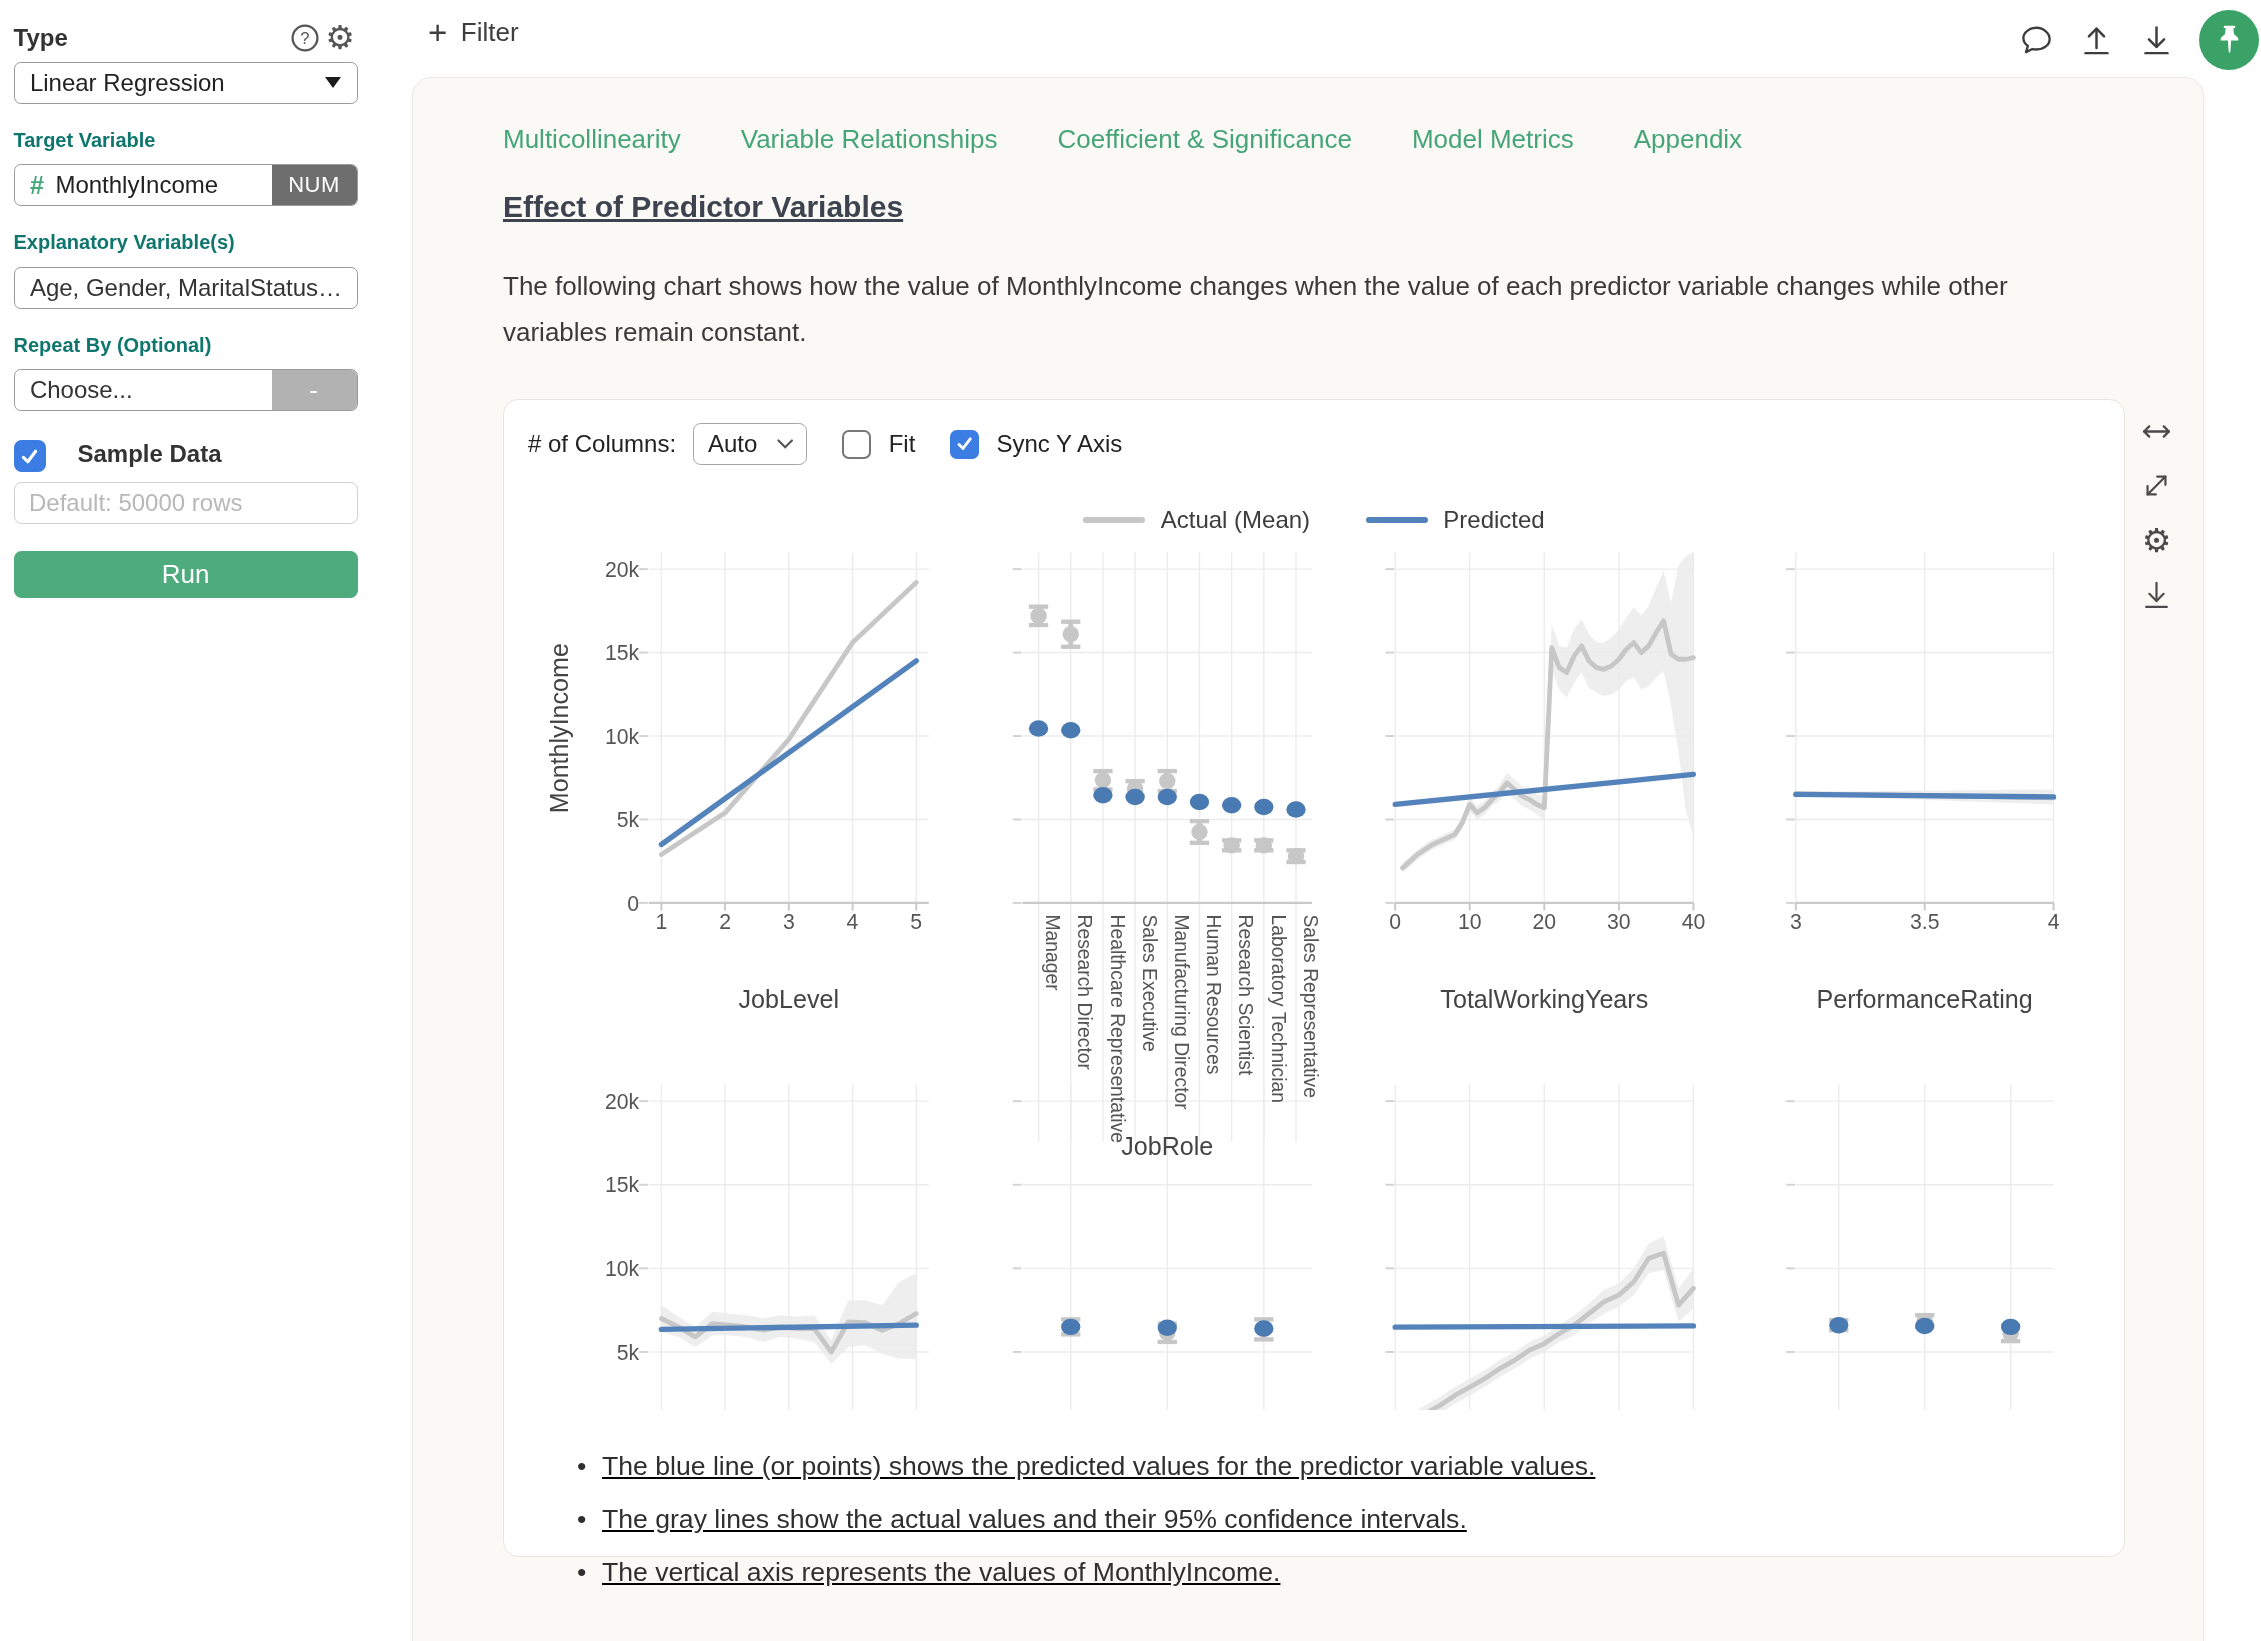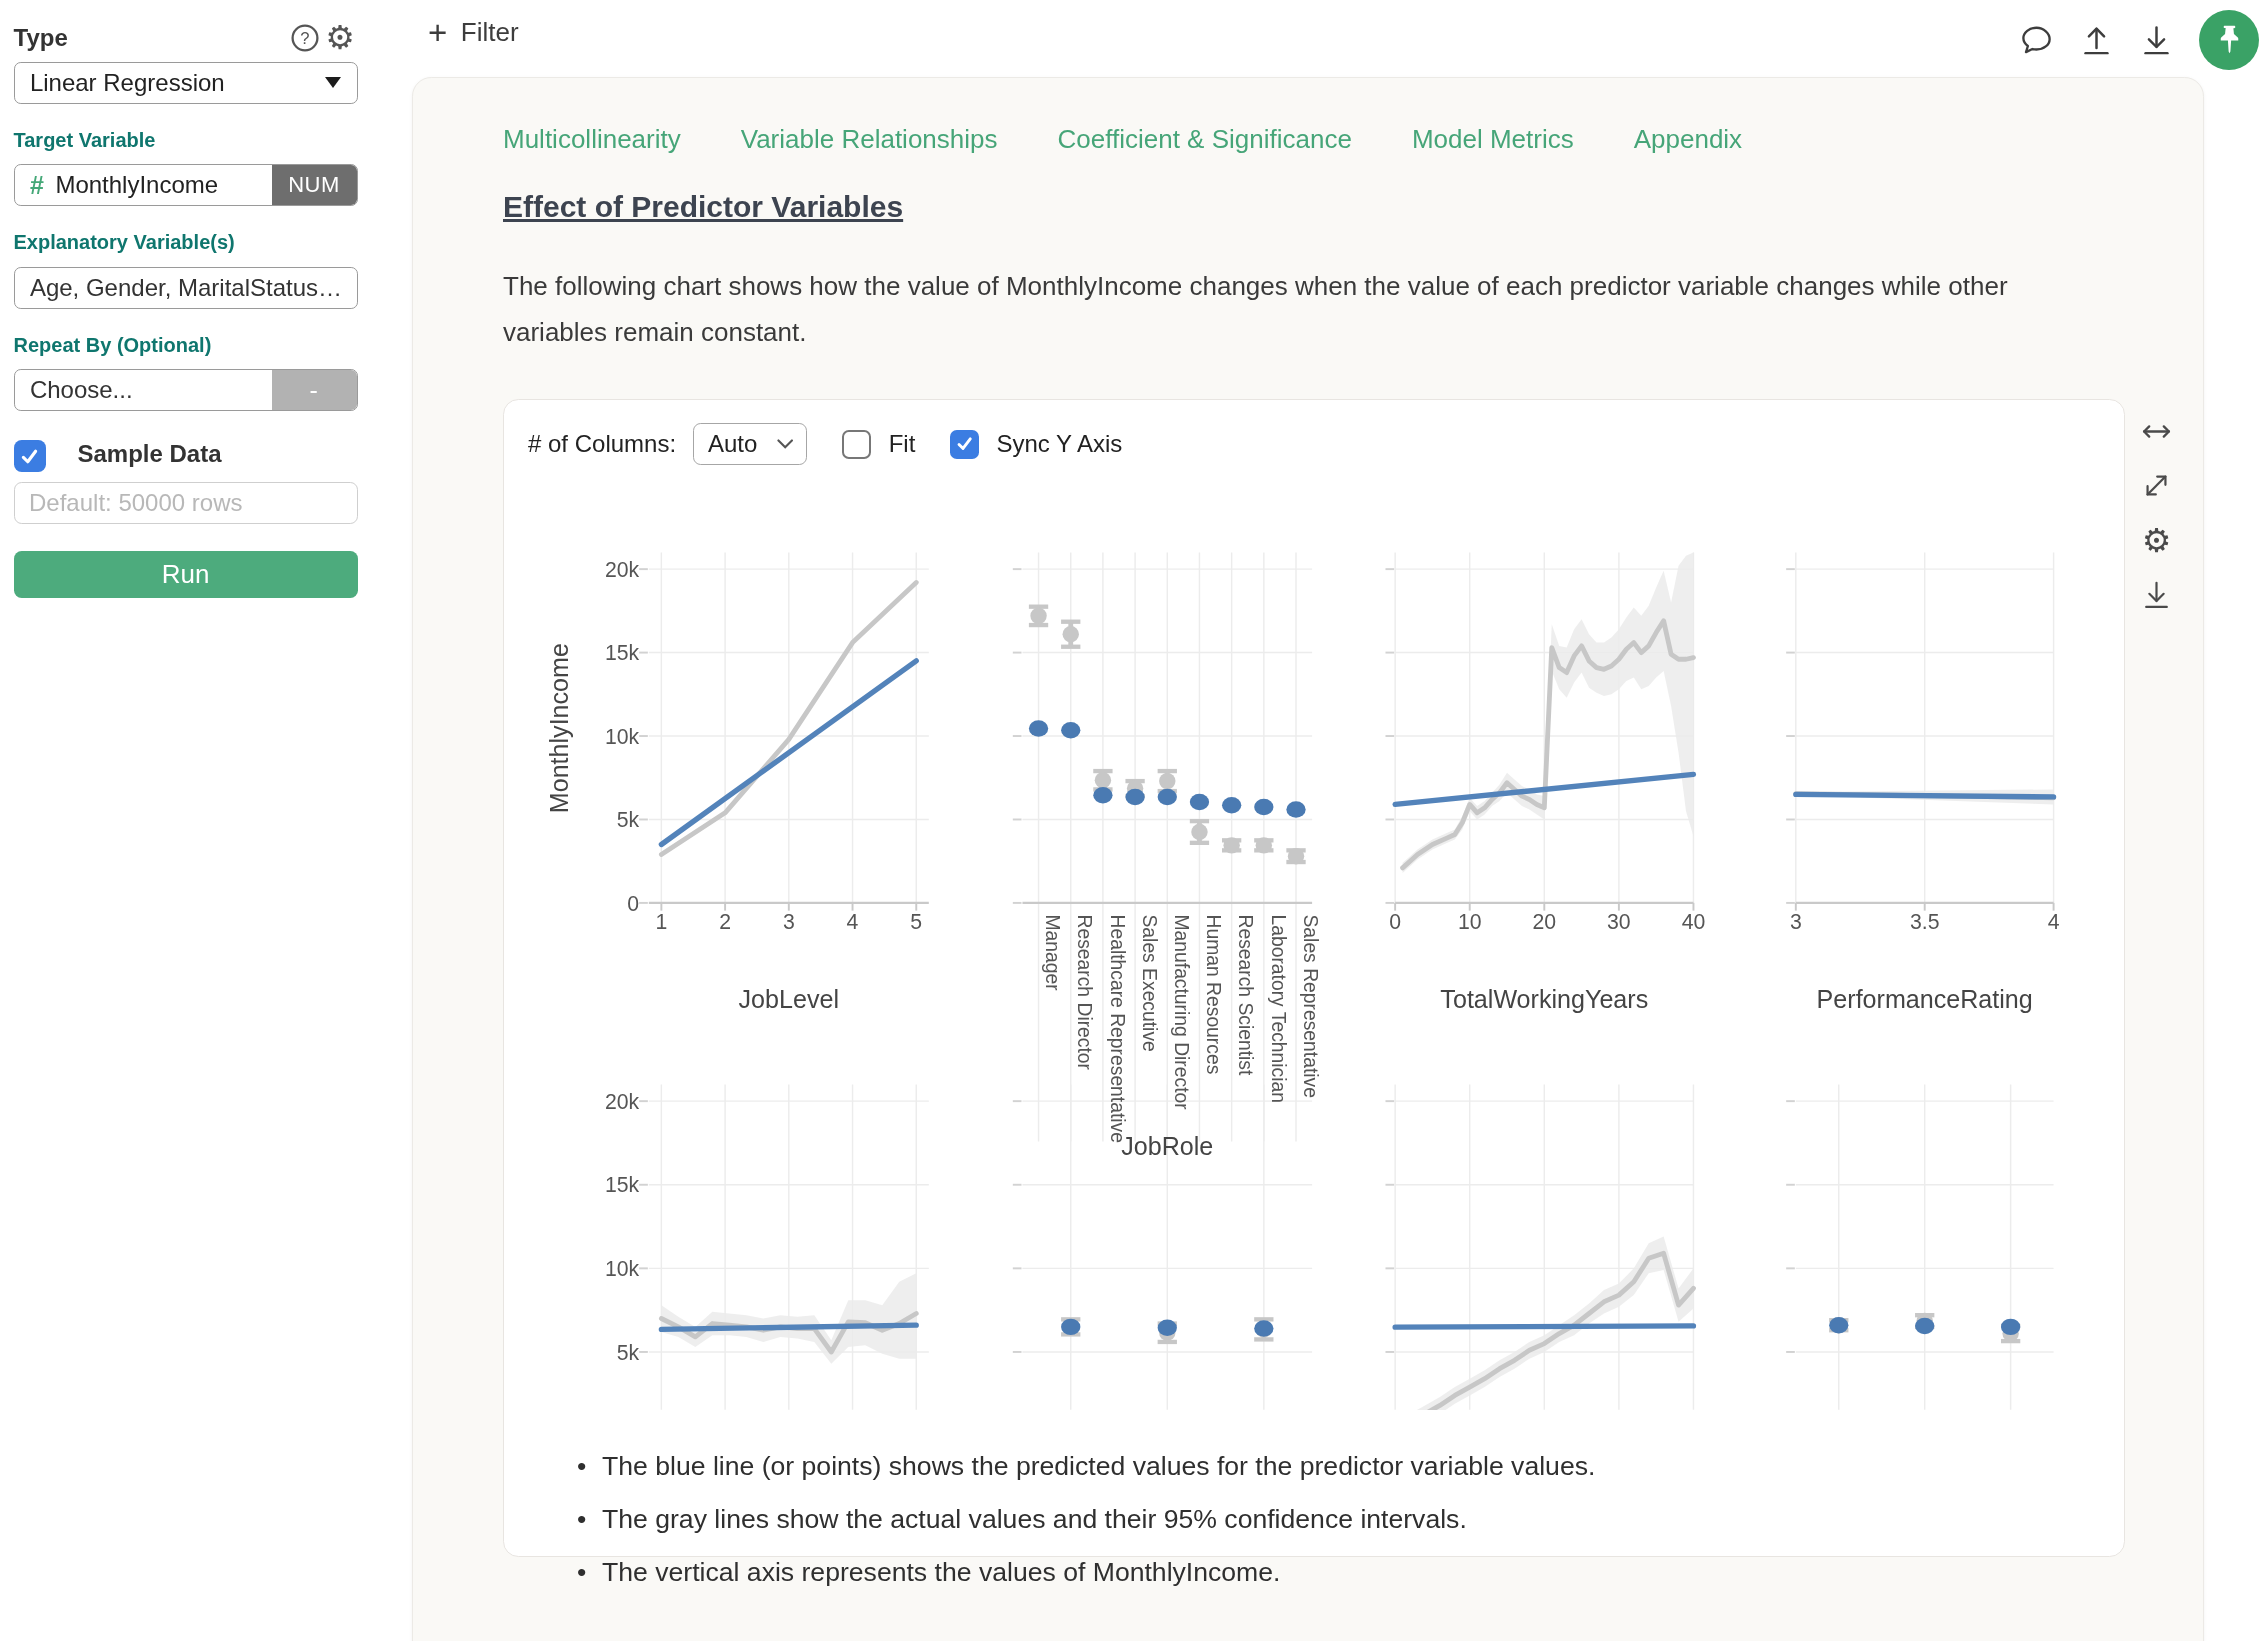--- a/index.html
+++ b/index.html
@@ -58,21 +58,21 @@
   .sw.blue{background:var(--blue,#5383ba);}
   .legend .item{display:flex;align-items:center;gap:15.4px;margin:0 17.4px;}
   #charts{position:absolute;left:0;top:75px;}
   #charts text.tick{font-size:22px;fill:#555;}
   #charts text.cat{font-size:20px;fill:#555;}
   #charts text.title{font-size:26px;fill:#444;text-anchor:middle;}
   #charts text.axis-title{font-size:26px;fill:#444;text-anchor:middle;}
   .panel-tools{position:absolute;left:1724px;top:334px;display:flex;flex-direction:column;gap:15.4px;align-items:center;}
   .panel-tools .iconbtn{width:39px;height:39px;color:#4a4a4a;}
   
-  .bullets{position:absolute;left:164px;top:1373px;width:1506px;margin:0;padding:0;list-style:none;}
+  .bullets{position:absolute;left:164px;top:1373px;width:1506px;margin:0;padding:0;list-style:none;text-decoration:underline;}
   .bullets li{position:relative;padding-left:25px;font-size:26.6px;color:#2f2f2f;margin-bottom:22px;}
   .bullets li::before{content:"•";position:absolute;left:0;top:0;color:#2f2f2f;}
 </style>
 </head>
 <body>
 
 <aside class="sidebar">
   <div class="side-inner">
     <div class="side-row">
       <span class="side-label">Type</span>
@@ -187,20 +187,30 @@
       <span class="checkbox small empty gap-l"></span>
       <span>Fit</span>
       <span class="checkbox small gap-l">
         <svg width="19.3" height="19.3" viewBox="0 0 24 24">
             <polyline points="5,13 10,18 19,6" fill="none" stroke="#fff" stroke-width="3.6" stroke-linecap="round" stroke-linejoin="round"></polyline>
           </svg>
       </span>
       <span>Sync Y Axis</span>
     </div>
 
+    <div class="legend">
+      <span class="item">
+        <span class="sw gray"></span>
+        <span>Actual (Mean)</span>
+      </span>
+      <span class="item">
+        <span class="sw blue"></span>
+        <span>Predicted</span>
+      </span>
+    </div>
 
     <svg id="charts" width="1622" height="935" viewBox="0 0 1680 968">
         <g>
           <line x1="150" x2="440" y1="356.57142857142856" y2="356.57142857142856" stroke="#ececec" stroke-width="1.5"></line>
           <line x1="150" x2="440" y1="270.1428571428571" y2="270.1428571428571" stroke="#ececec" stroke-width="1.5"></line>
           <line x1="150" x2="440" y1="183.71428571428572" y2="183.71428571428572" stroke="#ececec" stroke-width="1.5"></line>
           <line x1="150" x2="440" y1="97.28571428571428" y2="97.28571428571428" stroke="#ececec" stroke-width="1.5"></line>
           <line x1="163" x2="163" y1="80" y2="443" stroke="#ececec" stroke-width="1.5"></line>
           <line x1="229" x2="229" y1="80" y2="443" stroke="#ececec" stroke-width="1.5"></line>
           <line x1="295" x2="295" y1="80" y2="443" stroke="#ececec" stroke-width="1.5"></line>

